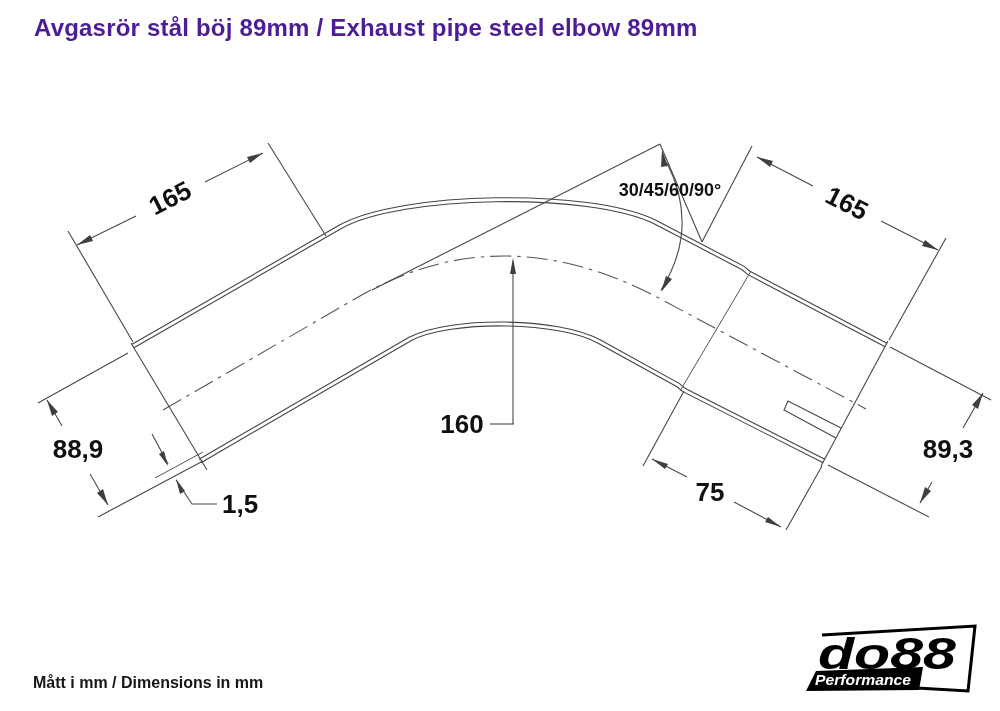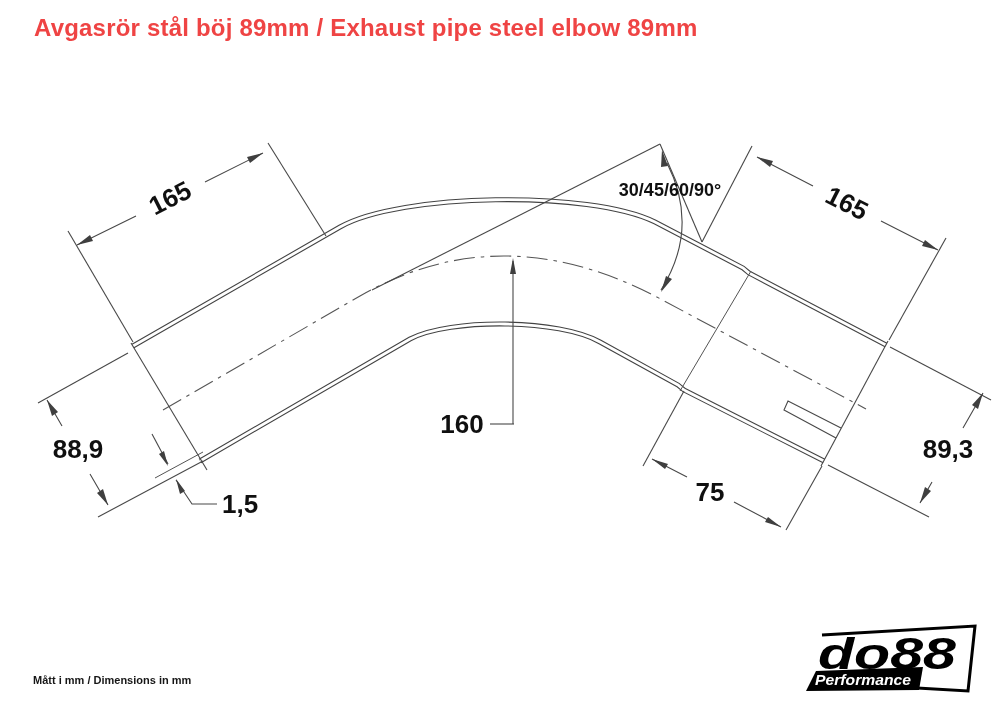--- a/index.html
+++ b/index.html
@@ -1,21 +1,21 @@
 <!DOCTYPE html>
 <html><head>
 <meta charset="utf-8">
 <style>
   html,body{margin:0;padding:0;background:#ffffff;}
   body{width:1000px;height:711px;position:relative;overflow:hidden;
        font-family:"Liberation Sans", sans-serif;}
   .stage{position:absolute;left:0;top:0;width:1000px;height:711px;background:#ffffff;}
   .title{position:absolute;left:34px;top:14px;font-size:24px;font-weight:bold;
-         color:#ef4444;letter-spacing:0.2px;white-space:nowrap;}
-  .footnote{position:absolute;left:23px;top:674px;font-size:11px;font-weight:bold;
+         color:#4c1d95;letter-spacing:0.2px;white-space:nowrap;}
+  .footnote{position:absolute;left:23px;top:674px;font-size:16px;font-weight:bold;
          color:#161616;white-space:nowrap;padding-left:10px;}
   svg{position:absolute;left:0;top:0;}
   .thin{stroke:#484848;stroke-width:1.1;fill:none;}
   .thin2{stroke:#545454;stroke-width:1;fill:none;}
   .wallA{stroke:#434343;stroke-width:5;fill:none;}
   .wallB{stroke:#ffffff;stroke-width:2.8;fill:none;}
   .cline{stroke:#555555;stroke-width:1.1;fill:none;stroke-dasharray:21 6 3.5 6;}
   .arrow{fill:#3f3f3f;stroke:none;}
   .dimtxt{font-family:"Liberation Sans", sans-serif;font-size:26px;font-weight:bold;fill:#101010;}
   .angtxt{font-family:"Liberation Sans", sans-serif;font-size:18px;font-weight:bold;fill:#101010;}

